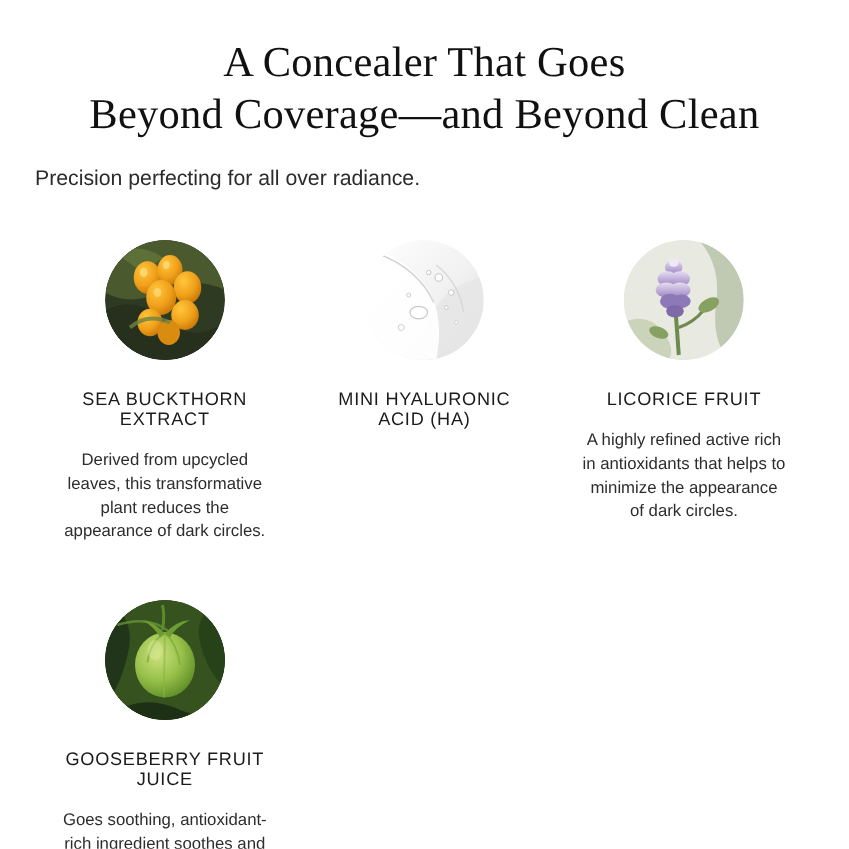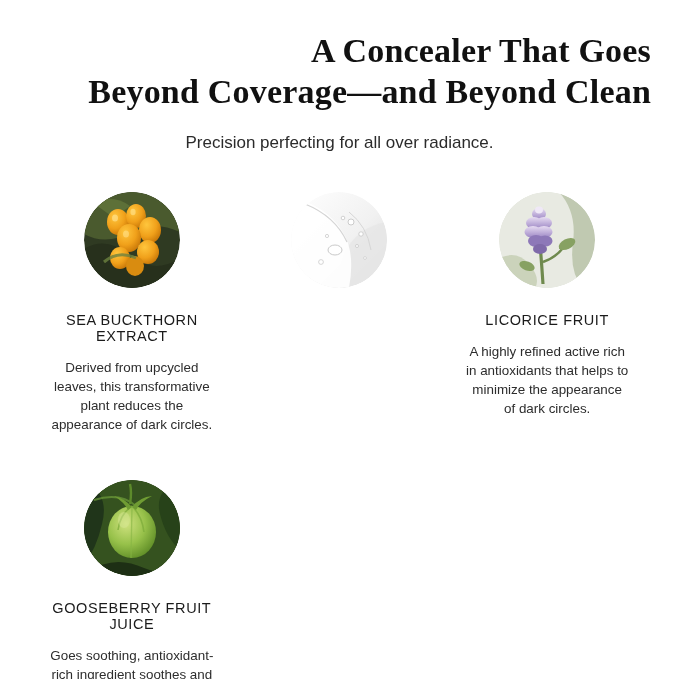--- a/index.html
+++ b/index.html
@@ -18,32 +18,31 @@
     width: 679px;
     height: 679px;
     position: relative;
     box-sizing: border-box;
     padding: 22px 28px 0 28px;
   }
   .headline {
     font-family: "Liberation Serif", serif;
     font-size: 34px;
     line-height: 41px;
-    text-align: right;
+    text-align: center;
     color: #111111;
-    font-weight: 700;
+    font-weight: 400;
     letter-spacing: 0.2px;
     margin: 8px 0 0 0;
   }
   .headline .line {
     display: block;
     white-space: nowrap;
   }
   .subhead {
-    text-align: center;
     font-size: 17px;
     line-height: 22px;
     color: #2b2b2b;
     margin-top: 20px;
     font-weight: 400;
   }
   .grid {
     margin-top: 38px;
     display: grid;
     grid-template-columns: 1fr 1fr 1fr;
@@ -162,20 +161,21 @@
             <circle cx="70" cy="42" r="2.2" fill="#ffffff" stroke="#c6c6c6" stroke-width="0.8"></circle>
             <circle cx="52" cy="26" r="1.8" fill="#ffffff" stroke="#c6c6c6" stroke-width="0.8"></circle>
             <circle cx="66" cy="54" r="1.5" fill="#ffffff" stroke="#c6c6c6" stroke-width="0.8"></circle>
             <circle cx="36" cy="44" r="1.6" fill="#ffffff" stroke="#cccccc" stroke-width="0.8"></circle>
             <circle cx="30" cy="70" r="2.4" fill="#ffffff" stroke="#cccccc" stroke-width="0.8"></circle>
             <circle cx="74" cy="66" r="1.4" fill="#ffffff" stroke="#cccccc" stroke-width="0.8"></circle>
             <path d="M58 20 Q76 34 80 58" stroke="#d5d5d5" stroke-width="1" fill="none"></path>
           </g>
         </svg>
       </div>
+      <div class="ing-title">MINI HYALURONIC ACID (HA)</div>
     </div>
 
     <div class="cell">
       <div class="thumb">
         <svg viewBox="0 0 96 96" xmlns="http://www.w3.org/2000/svg">
           <defs>
             <clipPath id="c3">
                 <circle cx="48" cy="48" r="48"></circle>
               </clipPath>
             <linearGradient id="petal" x1="0" y1="0" x2="0" y2="1">

